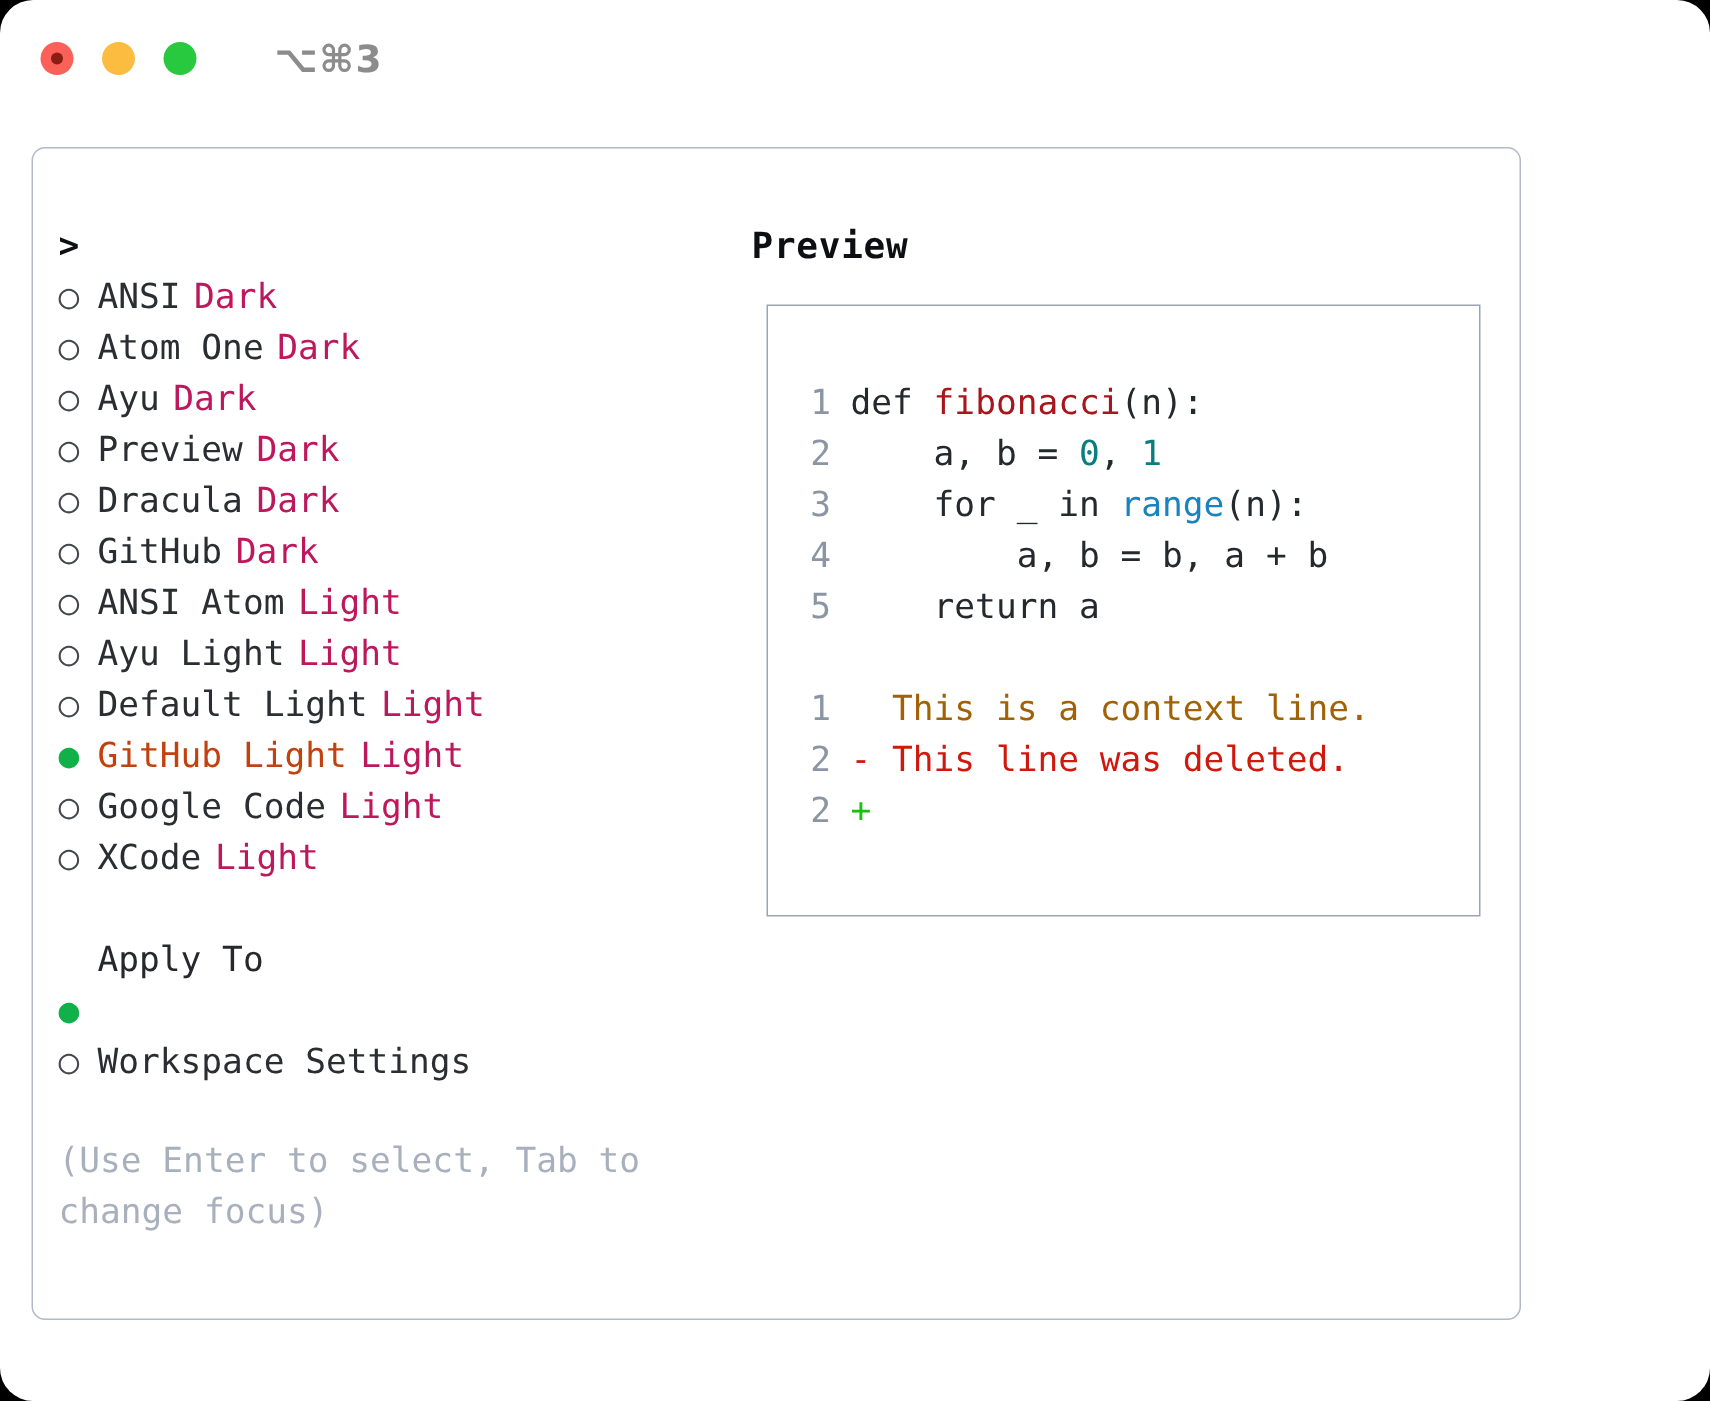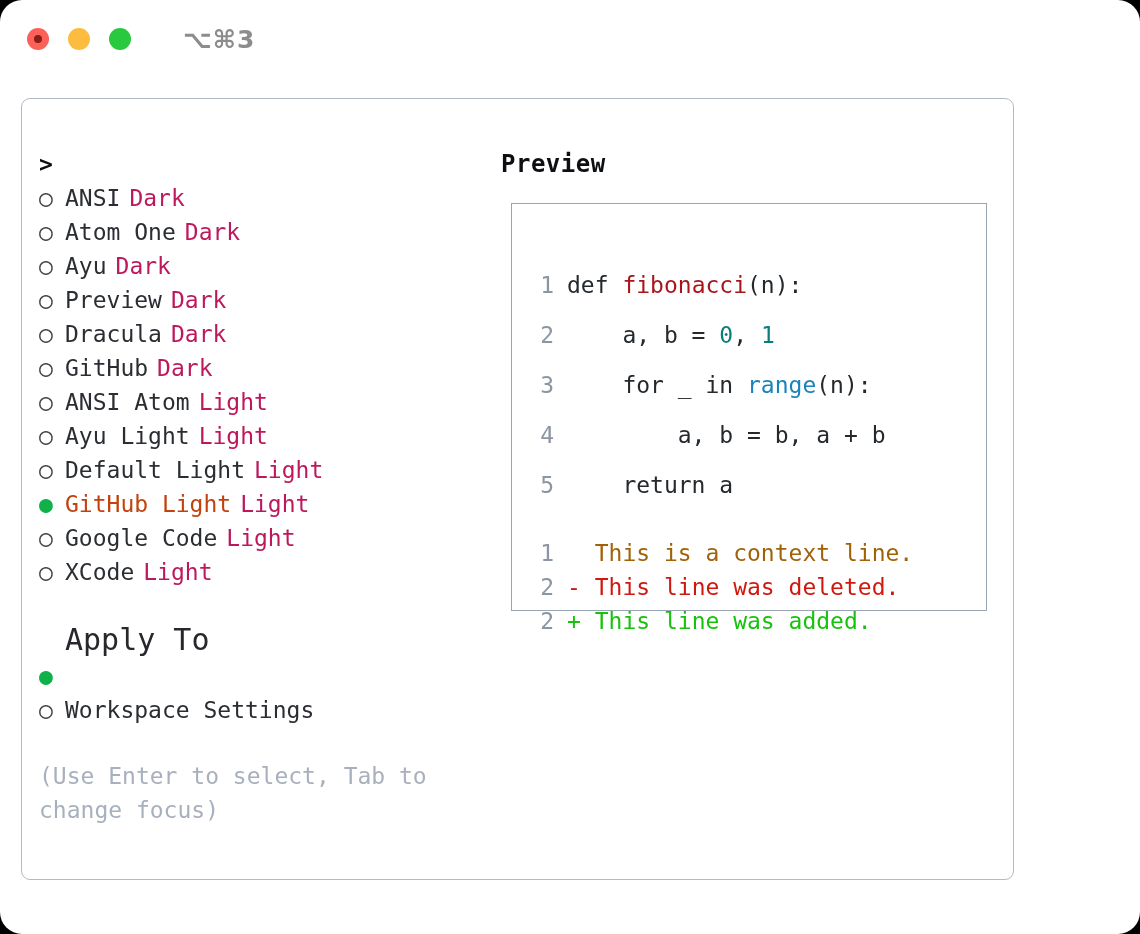--- a/index.html
+++ b/index.html
@@ -121,21 +121,21 @@
     color: #0d0f12;
     letter-spacing: 0.5px;
   }
   .header-row .marker { font-weight: 700; color: #0d0f12; }
 
   .item-label { color: #2a2d31; }
   .item-label.selected { color: #c2410c; }
   .item-variant { color: #be185d; margin-left: 9px; }
 
   .group-title {
-    font-size: 30px;
+    font-size: 23px;
     line-height: 34px;
     color: #26282c;
     white-space: pre;
     display: flex;
     align-items: baseline;
   }
 
   .spacer-sm { height: 34px; }
   .spacer-xs { height: 32px; }
 
@@ -179,21 +179,21 @@
     line-height: 34px;
     white-space: pre;
   }
   .ln {
     width: 30px;
     flex: 0 0 30px;
     text-align: right;
     color: #8b95a3;
     margin-right: 13px;
   }
-  .code-text { color: #24292e; margin-top: 16px; }
+  .code-text { color: #24292e; }
 
   .tok-fn     { color: #a8151b; }
   .tok-num    { color: #0a7d7d; }
   .tok-builtin{ color: #1a82bd; }
   .tok-plain  { color: #24292e; }
 
   .diff-gap { height: 34px; }
   .diff-context { color: #a16207; }
   .diff-del { color: #d0190e; }
   .diff-add { color: #16c20a; }
@@ -261,20 +261,20 @@
               <div class="code-line"><span class="ln">1</span><span class="code-text"><span class="tok-plain">def </span><span class="tok-fn">fibonacci</span><span class="tok-plain">(n):</span></span></div>
               <div class="code-line"><span class="ln">2</span><span class="code-text"><span class="tok-plain">    a, b = </span><span class="tok-num">0</span><span class="tok-plain">, </span><span class="tok-num">1</span></span></div>
               <div class="code-line"><span class="ln">3</span><span class="code-text"><span class="tok-plain">    for _ in </span><span class="tok-builtin">range</span><span class="tok-plain">(n):</span></span></div>
               <div class="code-line"><span class="ln">4</span><span class="code-text"><span class="tok-plain">        a, b = b, a + b</span></span></div>
               <div class="code-line"><span class="ln">5</span><span class="code-text"><span class="tok-plain">    return a</span></span></div>
             </div>
           <div class="diff-gap"></div>
           <div id="diff-block">
               <div class="code-line"><span class="ln">1</span><span class="diff-context"> </span><span class="diff-context"> This is a context line.</span></div>
               <div class="code-line"><span class="ln">2</span><span class="diff-del">-</span><span class="diff-del"> This line was deleted.</span></div>
-              <div class="code-line"><span class="ln">2</span><span class="diff-add">+</span><span class="diff-add"> This line was added.</span></div>
+              <div class="code-line"><span class="ln">2</span><span class="diff-add">+</span></div>
             </div>
         </div>
       </div>
 
     </div>
   </div>
 </div>
 
 </body></html>

